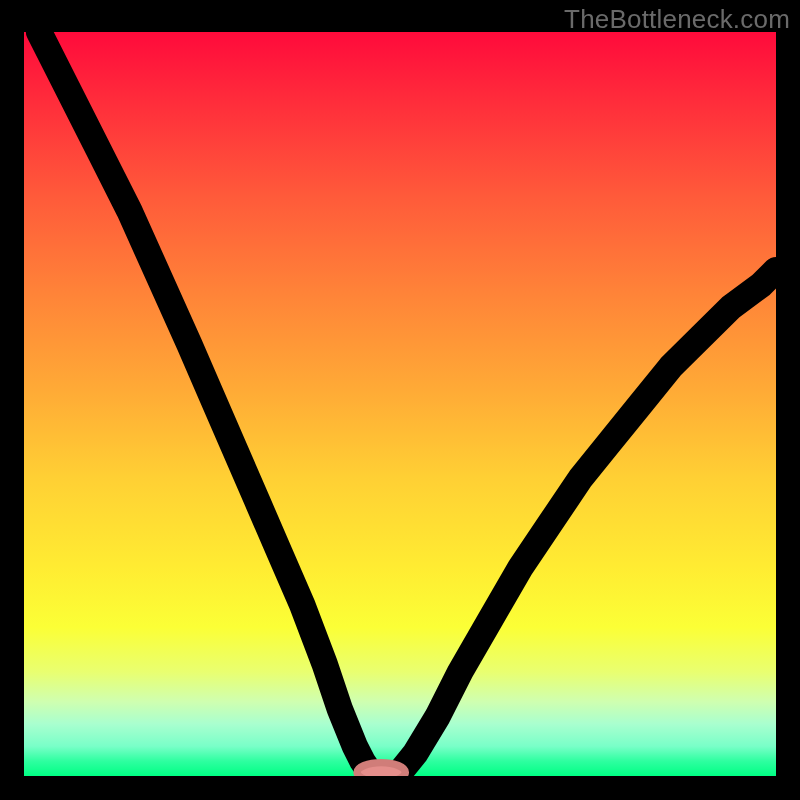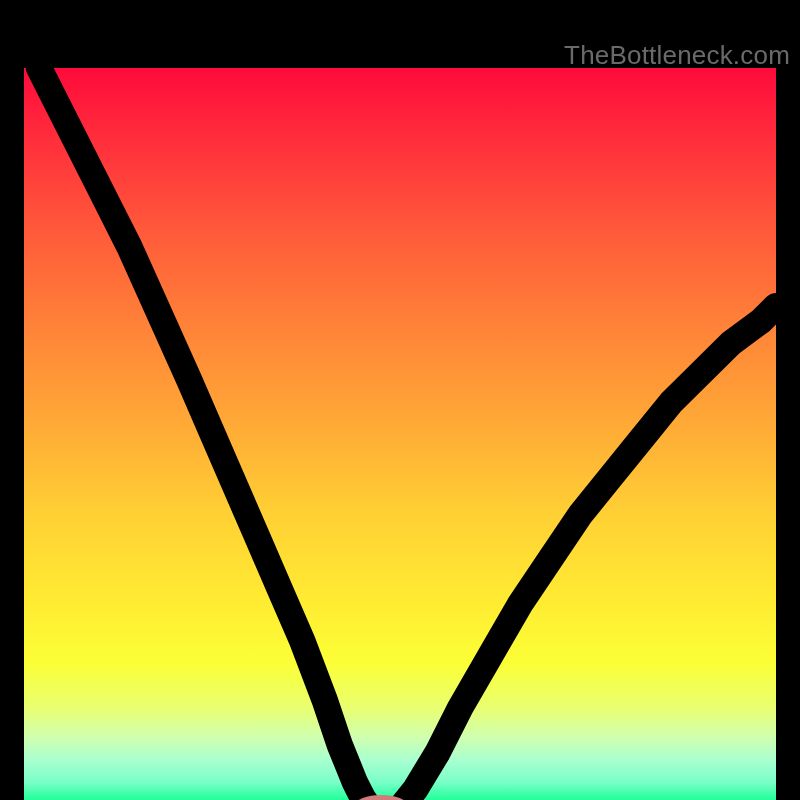--- a/index.html
+++ b/index.html
@@ -9,21 +9,20 @@
     height: 800px;
     overflow: hidden;
     background: #000;
     font-family: Arial, Helvetica, sans-serif;
   }
   .frame {
     position: relative;
     width: 800px;
     height: 672px;
     background: #000;
-    margin-top: 36px;
   }
   .watermark {
     position: absolute;
     top: 4px;
     right: 10px;
     color: #6a6a6a;
     font-size: 26px;
     font-weight: 500;
     letter-spacing: 0.2px;
     z-index: 10;

